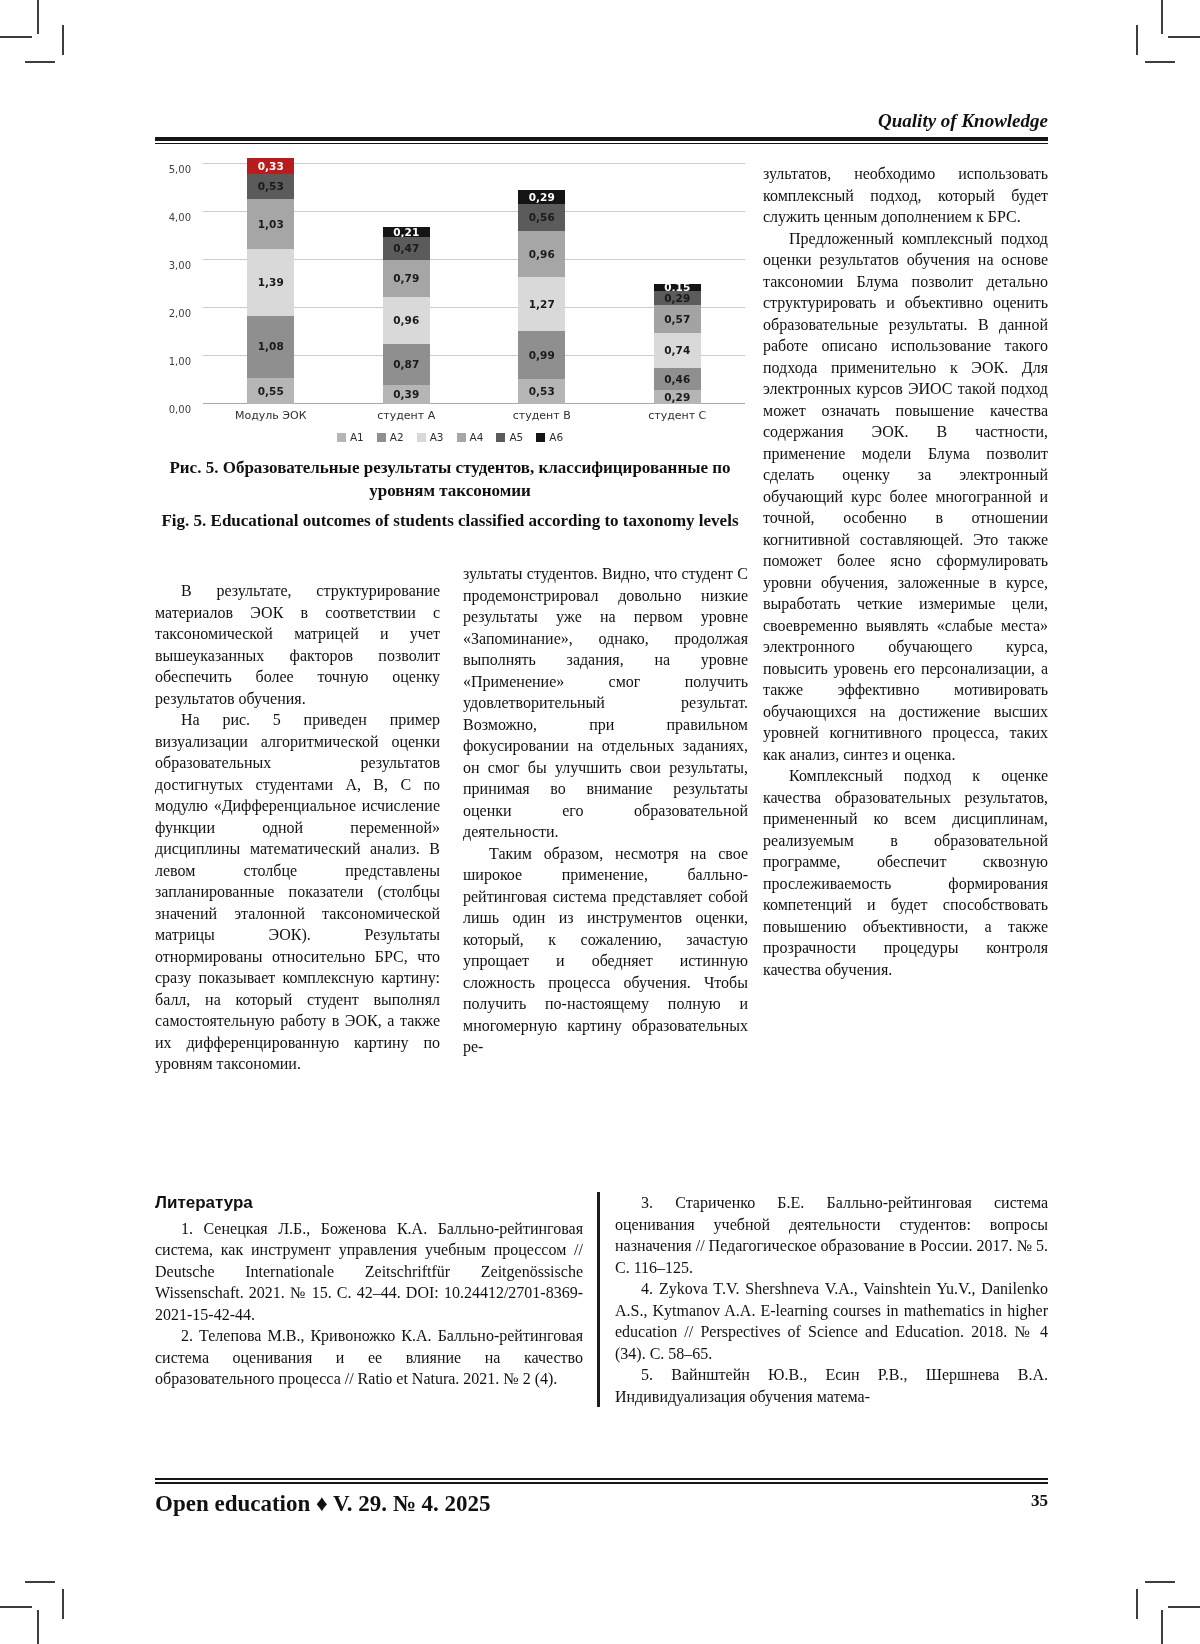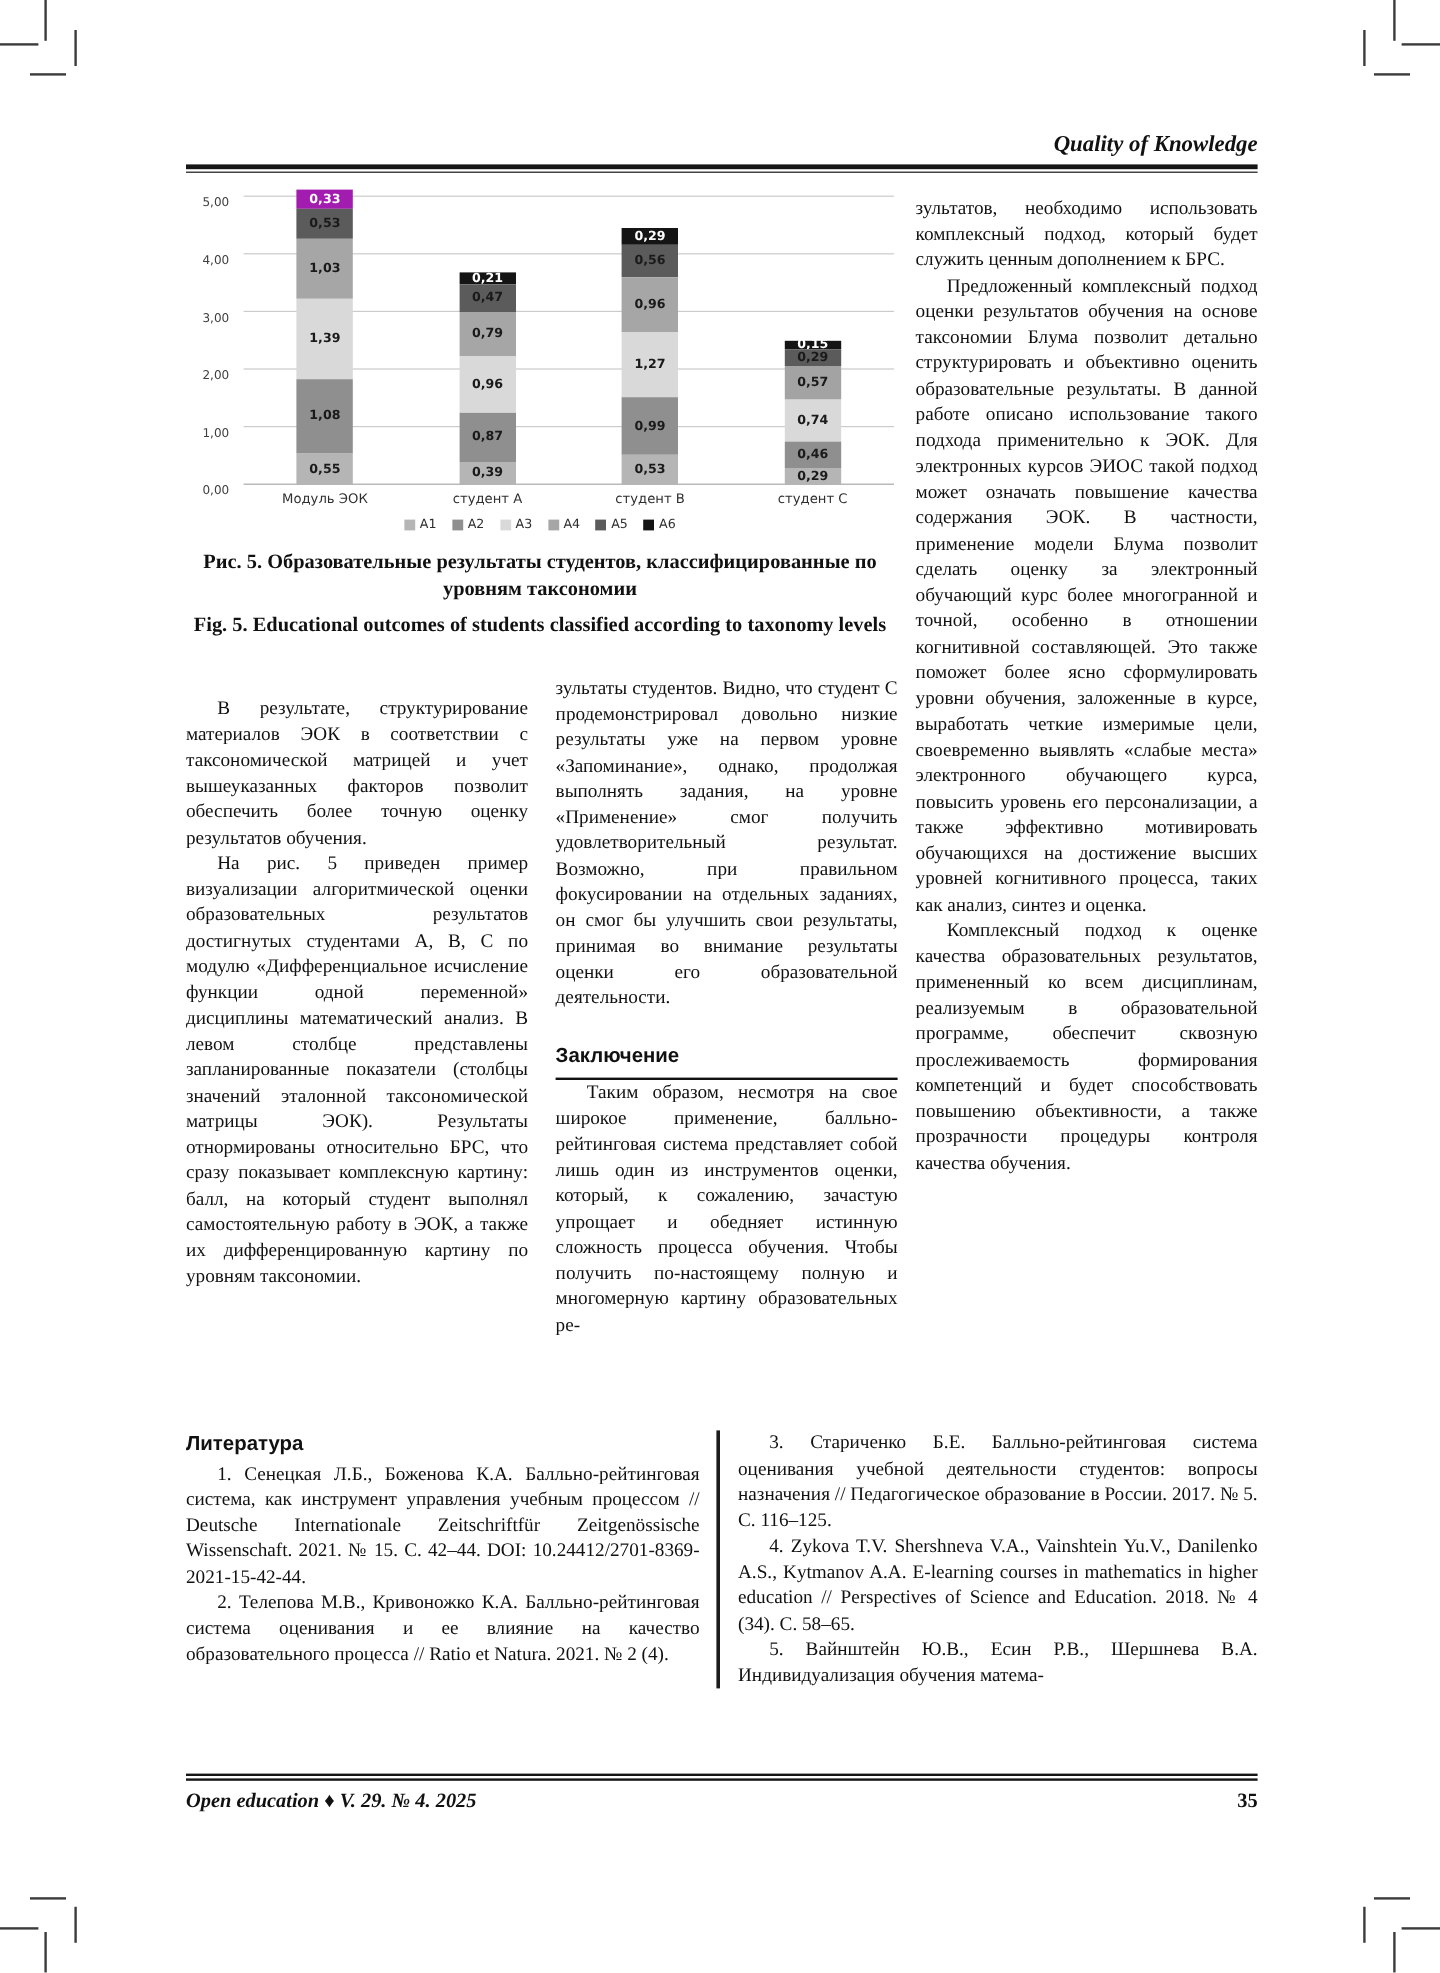--- a/index.html
+++ b/index.html
@@ -53,21 +53,21 @@
   .refs-col p { margin:0; text-indent:26px; }
   .refs-left { width:428px; }
   .refs-divider { width:3px; background:#1c1c1c; margin-left:14px; }
   .refs-right { width:433px; margin-left:15px; }
   .refs-heading { font-family:"Liberation Sans", sans-serif; font-weight:bold; font-size:17px;
                   margin-bottom:4px; text-align:left; }
   
   .footer { position:absolute; left:155px; top:1478px; width:893px; }
   .footer-rule { height:2px; border-top:2px solid #161616; border-bottom:2px solid #161616; }
   .footer-row { display:flex; justify-content:space-between; margin-top:7px; }
-  .footer-journal { font-style:italic; font-weight:bold; font-size:17px; }
+  .footer-journal { font-weight:bold; font-size:23px; }
   .footer-page { font-weight:bold; font-size:17px; }
 </style>
 </head>
 <body>
 
 <div class="page">
 
   <div>
     <div class="mark" style="left:37px;top:0;width:2px;height:34px"></div>
     <div class="mark" style="left:0;top:36px;width:32px;height:2px"></div>
@@ -116,21 +116,21 @@
           <div class="gridline" style="bottom: 192px;"></div>
           <div class="gridline" style="bottom: 240px;"></div>
           <div class="chart-bars">
             <div class="bar-slot">
               <div class="bar">
                 <div class="seg" style="height: 26.4px; background: rgb(181, 181, 181); color: rgb(26, 26, 26);">0,55</div>
                 <div class="seg" style="height: 62px; background: rgb(143, 143, 143); color: rgb(26, 26, 26);">1,08</div>
                 <div class="seg" style="height: 66.72px; background: rgb(217, 217, 217); color: rgb(26, 26, 26);">1,39</div>
                 <div class="seg" style="height: 49.44px; background: rgb(166, 166, 166); color: rgb(26, 26, 26);">1,03</div>
                 <div class="seg" style="height: 25.44px; background: rgb(91, 91, 91); color: rgb(26, 26, 26);">0,53</div>
-                <div class="seg" style="height: 15.84px; background: #a21caf; color: rgb(255, 255, 255);">0,33</div>
+                <div class="seg" style="height: 15.84px; background: #b91c1c; color: rgb(255, 255, 255);">0,33</div>
               </div>
             </div>
             <div class="bar-slot">
               <div class="bar">
                 <div class="seg" style="height: 18.72px; background: rgb(181, 181, 181); color: rgb(26, 26, 26);">0,39</div>
                 <div class="seg" style="height: 41.76px; background: rgb(143, 143, 143); color: rgb(26, 26, 26);">0,87</div>
                 <div class="seg" style="height: 46.08px; background: rgb(217, 217, 217); color: rgb(26, 26, 26);">0,96</div>
                 <div class="seg" style="height: 37.92px; background: rgb(166, 166, 166); color: rgb(26, 26, 26);">0,79</div>
                 <div class="seg" style="height: 22.56px; background: rgb(91, 91, 91); color: rgb(26, 26, 26);">0,47</div>
                 <div class="seg" style="height: 10.08px; background: rgb(20, 20, 20); color: rgb(255, 255, 255);">0,21</div>
@@ -195,21 +195,20 @@
     <div class="cap cap-en">Fig. 5. Educational outcomes of students classified according to taxonomy levels</div>
   </div>
 
   <div class="bodycol col-left">
     <p>В результате, структурирование материалов ЭОК в соответствии с таксономической матрицей и учет вышеуказанных факторов позволит обеспечить более точную оценку результатов обучения.</p>
     <p>На рис. 5 приведен пример визуализации алгоритмической оценки образовательных результатов достигнутых студентами А, В, С по модулю «Дифференциальное исчисление функции одной переменной» дисциплины математический анализ. В левом столбце представлены запланированные показатели (столбцы значений эталонной таксономической матрицы ЭОК). Результаты отнормированы относительно БРС, что сразу показывает комплексную картину: балл, на который студент выполнял самостоятельную работу в ЭОК, а также их дифференцированную картину по уровням таксономии.</p>
   </div>
 
   <div class="bodycol col-mid">
     <p class="no-indent">зультаты студентов. Видно, что студент С продемонстрировал довольно низкие результаты уже на первом уровне «Запоминание», однако, продолжая выполнять задания, на уровне «Применение» смог получить удовлетворительный результат. Возможно, при правильном фокусировании на отдельных заданиях, он смог бы улучшить свои результаты, принимая во внимание результаты оценки его образовательной деятельности.</p>
-    <div class="sec-heading">Заключение</div>
     <p class="after-heading">Таким образом, несмотря на свое широкое применение, балльно-рейтинговая система представляет собой лишь один из инструментов оценки, который, к сожалению, зачастую упрощает и обедняет истинную сложность процесса обучения. Чтобы получить по-настоящему полную и многомерную картину образовательных ре-</p>
   </div>
 
   <div class="bodycol col-right">
     <p class="no-indent">зультатов, необходимо использовать комплексный подход, который будет служить ценным дополнением к БРС.</p>
     <p>Предложенный комплексный подход оценки результатов обучения на основе таксономии Блума позволит детально структурировать и объективно оценить образовательные результаты. В данной работе описано использование такого подхода применительно к ЭОК. Для электронных курсов ЭИОС такой подход может означать повышение качества содержания ЭОК. В частности, применение модели Блума позволит сделать оценку за электронный обучающий курс более многогранной и точной, особенно в отношении когнитивной составляющей. Это также поможет более ясно сформулировать уровни обучения, заложенные в курсе, выработать четкие измеримые цели, своевременно выявлять «слабые места» электронного обучающего курса, повысить уровень его персонализации, а также эффективно мотивировать обучающихся на достижение высших уровней когнитивного процесса, таких как анализ, синтез и оценка.</p>
     <p>Комплексный подход к оценке качества образовательных результатов, примененный ко всем дисциплинам, реализуемым в образовательной программе, обеспечит сквозную прослеживаемость формирования компетенций и будет способствовать повышению объективности, а также прозрачности процедуры контроля качества обучения.</p>
   </div>
 
   <div class="refs">

